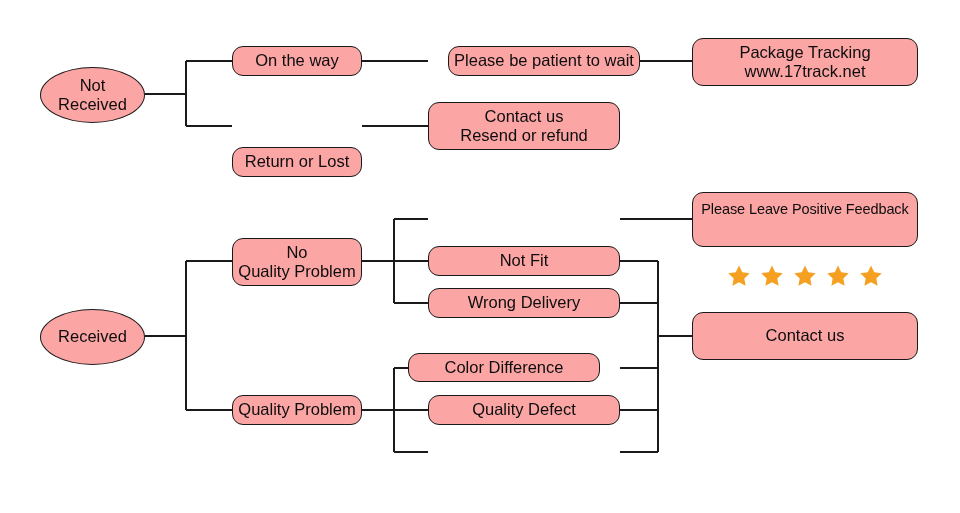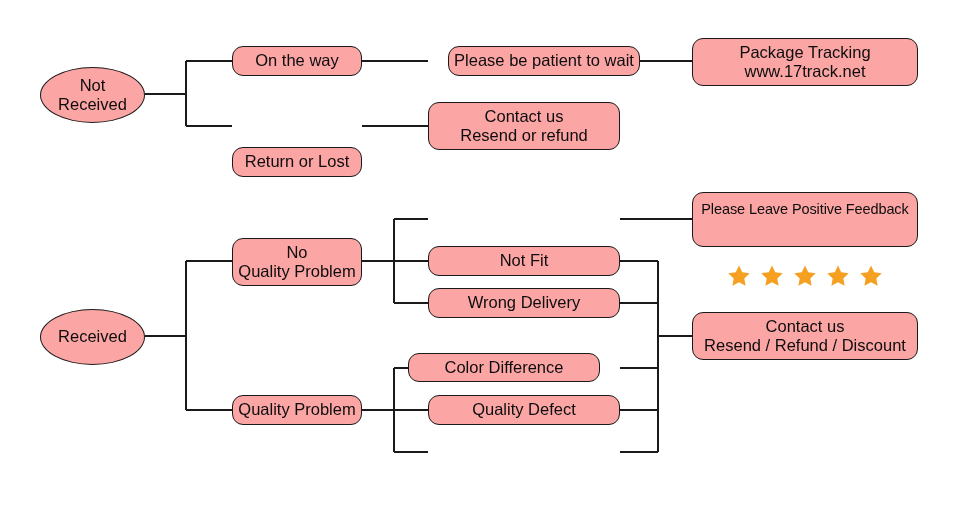--- a/index.html
+++ b/index.html
@@ -197,16 +197,15 @@
         <path fill="#f5a020" d="M12 2.2l3.0 6.3 6.9 0.9-5.0 4.8 1.2 6.9-6.1-3.3-6.1 3.3 1.2-6.9-5.0-4.8 6.9-0.9z"></path>
       </svg>
       <svg class="star" viewBox="0 0 24 24" xmlns="http://www.w3.org/2000/svg">
         <path fill="#f5a020" d="M12 2.2l3.0 6.3 6.9 0.9-5.0 4.8 1.2 6.9-6.1-3.3-6.1 3.3 1.2-6.9-5.0-4.8 6.9-0.9z"></path>
       </svg>
     </span>
   </div>
 
   <div class="node rounded fs16" style="left:692px; top:312px; width:226px; height:48px;">
     <span class="line">Contact us</span>
-    <span class="line">Resend / Refund / Discount</span>
   </div>
 
 </div>
 
 </body></html>

